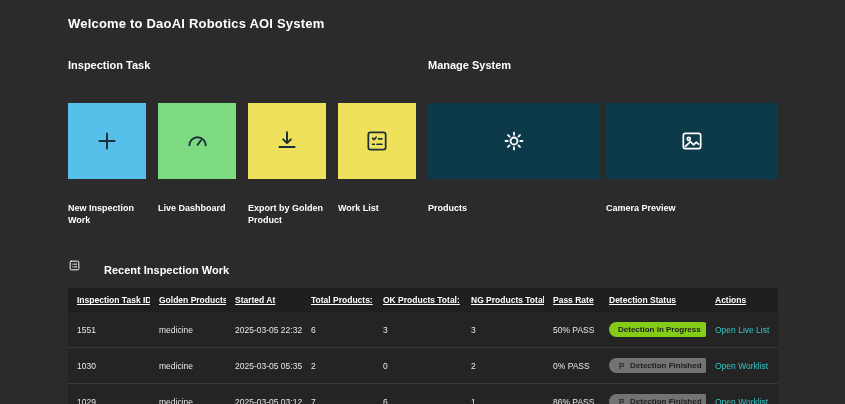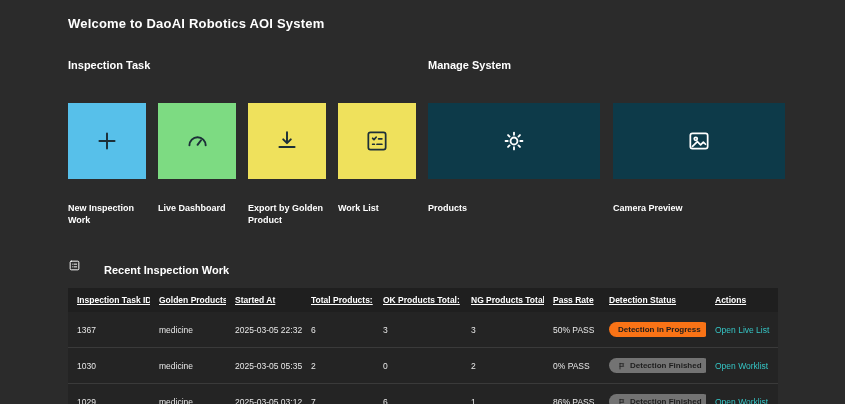--- a/index.html
+++ b/index.html
@@ -22,21 +22,21 @@
     display: flex;
     gap: 12px;
     margin-top: 28px;
   }
   .section-title {
     font-size: 11px;
     font-weight: bold;
     margin-bottom: 32px;
   }
   .cards-row { display: flex; gap: 12px; }
-  .cards-row.tight { gap: 13px; }
+  .cards-row.tight { gap: 6px; }
   .card-col { width: 78px; }
   .card-col.wide { width: 172px; }
   .card {
     width: 78px; height: 76px;
     display: flex; align-items: center; justify-content: center;
     cursor: pointer;
   }
   .card.wide { width: 172px; }
   .card-blue   { background: #57c0ea; color: #1c2f38; }
   .card-green  { background: #7ddb82; color: #1c2f38; }
@@ -90,21 +90,21 @@
     display: inline-flex;
     align-items: center;
     gap: 4px;
     border-radius: 10px;
     padding: 3px 9px;
     font-size: 8px;
     font-weight: bold;
     color: #1d1d1d;
     white-space: nowrap;
   }
-  .badge-progress { background: #f97316; }
+  .badge-progress { background: #84cc16; }
   .badge-finished { background: #737373; }
   .badge svg { display: block; }
   a.action-link {
     color: #35c5c5;
     font-size: 8.5px;
     text-decoration: none;
     cursor: pointer;
   }
 </style>
 </head>
@@ -230,21 +230,21 @@
         <th>Total Products:</th>
         <th>OK Products Total:</th>
         <th>NG Products Total:</th>
         <th>Pass Rate</th>
         <th>Detection Status</th>
         <th>Actions</th>
       </tr>
     </thead>
     <tbody>
       <tr>
-        <td>1367</td>
+        <td>1551</td>
         <td>medicine</td>
         <td>2025-03-05 22:32:02</td>
         <td>6</td>
         <td>3</td>
         <td>3</td>
         <td>50% PASS</td>
         <td>
           <span class="badge badge-progress">
             <span>Detection in Progress</span>
           </span>

